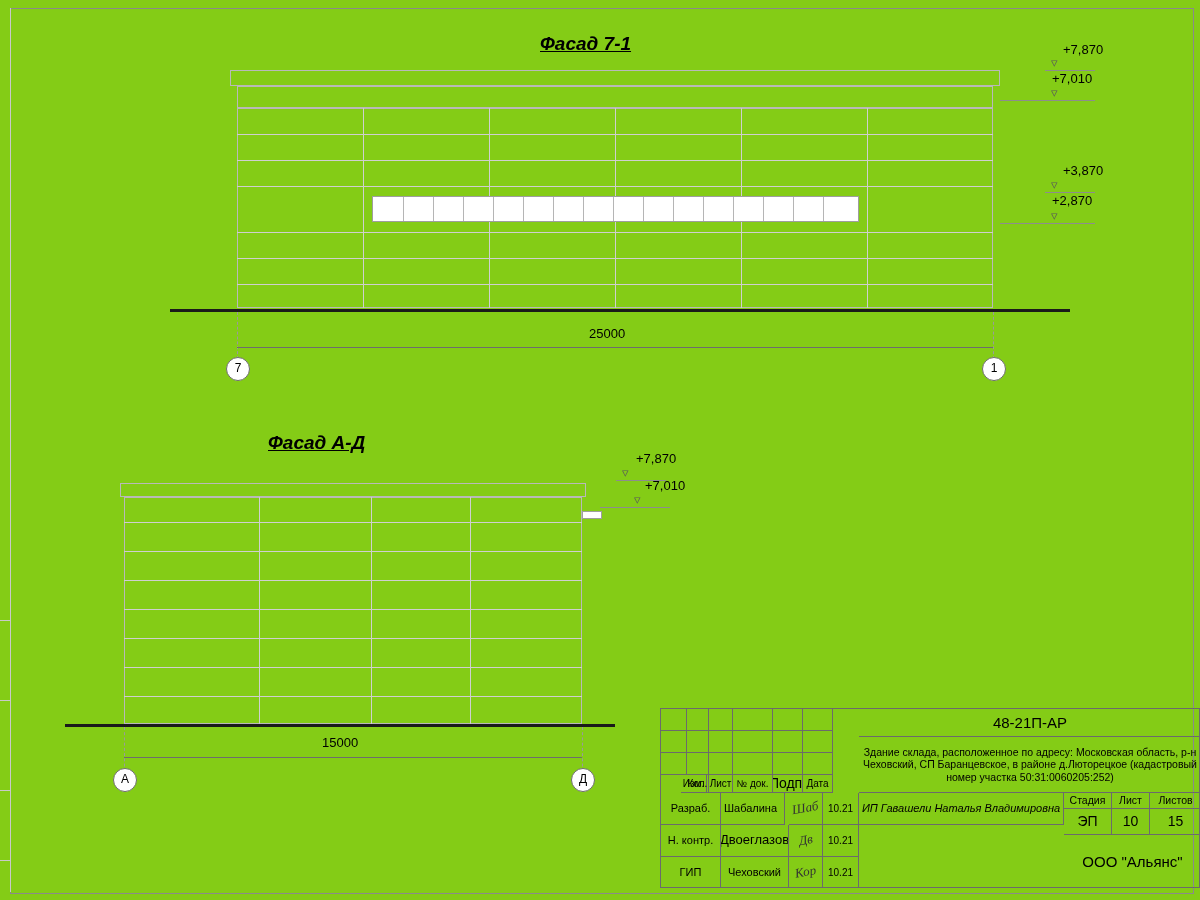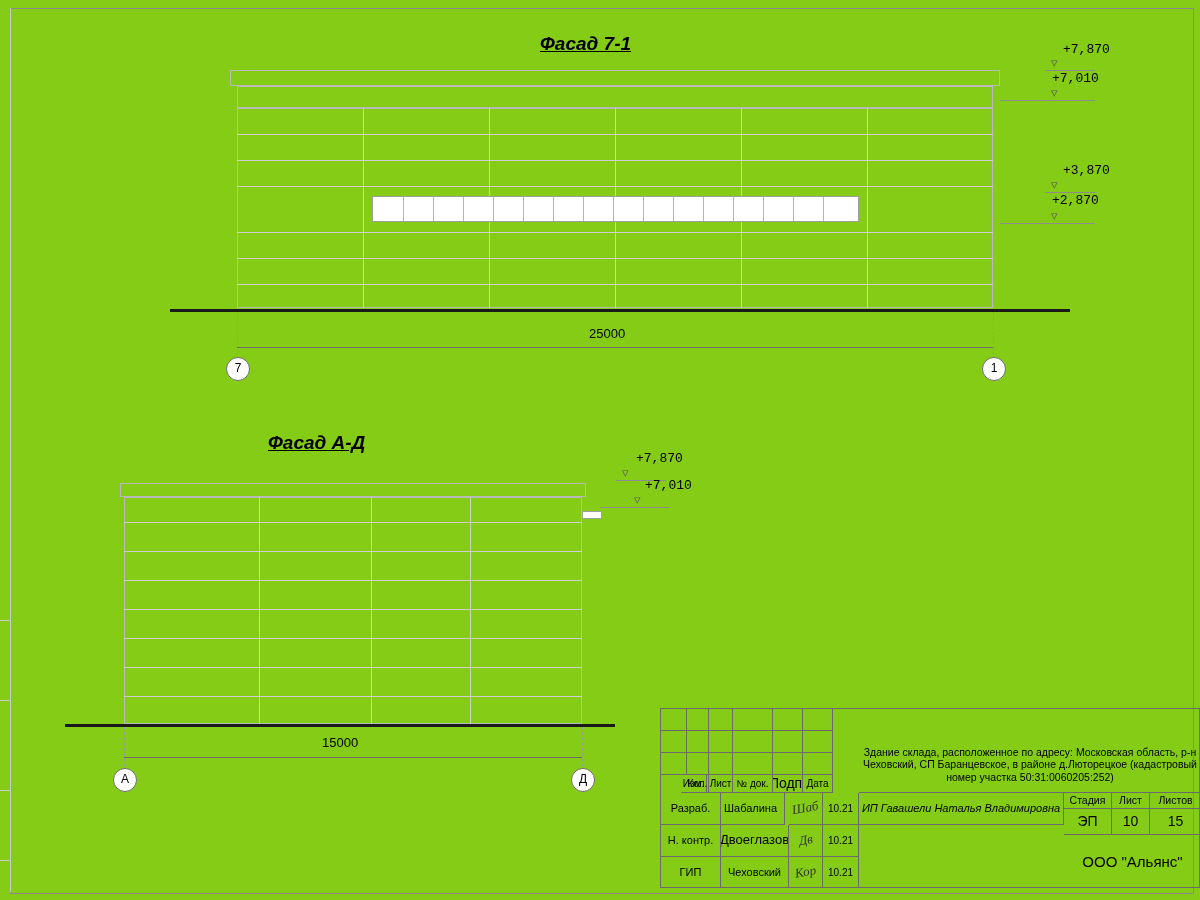--- a/index.html
+++ b/index.html
@@ -103,21 +103,20 @@
     font-size: 12px;
     text-align: center;
     line-height: 21px;
     background: #fff;
   }
   
   .lvl {
     position: absolute;
     font-size: 13px;
     white-space: nowrap;
-    font-family: Liberation Mono, monospace;
   }
   .lvl-line {
     position: absolute;
     border-top: 1px solid #8d8d8d;
   }
   .lvl-mark {
     position: absolute;
     font-size: 13px;
     color: #5a5a5a;
     line-height: 10px;
@@ -324,20 +323,23 @@
       </div>
     <div class="cell" style="left:162px;top:116px;width:36px; height:32px; font-size:10px;">10.21</div>
 
     <div class="cell nb-b" style="left:0;   top:148px;width:60px; height:31px; font-size:11px;">ГИП</div>
     <div class="cell nb-b" style="left:60px; top:148px;width:68px; height:31px; font-size:11px;">Чеховский</div>
     <div class="cell nb-b" style="left:128px;top:148px;width:34px; height:31px;">
         <span class="sig">Кор</span>
       </div>
     <div class="cell nb-b" style="left:162px;top:148px;width:36px; height:31px; font-size:10px;">10.21</div>
 
+    <div class="cell nb-r" style="left:198px; top:0; width:342px; height:28px;">
+      <span class="tb-code">48-21П-АР</span>
+    </div>
 
     <div class="cell nb-r tb-addr" style="left:198px; top:28px; width:342px; height:56px;">
       <span>Здание склада, расположенное по адресу: Московская область, р-н Чеховский, СП Баранцевское, в районе д.Люторецкое (кадастровый номер участка 50:31:0060205:252)</span>
     </div>
 
     <div class="cell" style="left:198px; top:84px; width:205px; height:32px;">
       <span class="tb-italic">ИП Гавашели Наталья Владимировна</span>
     </div>
 
 

